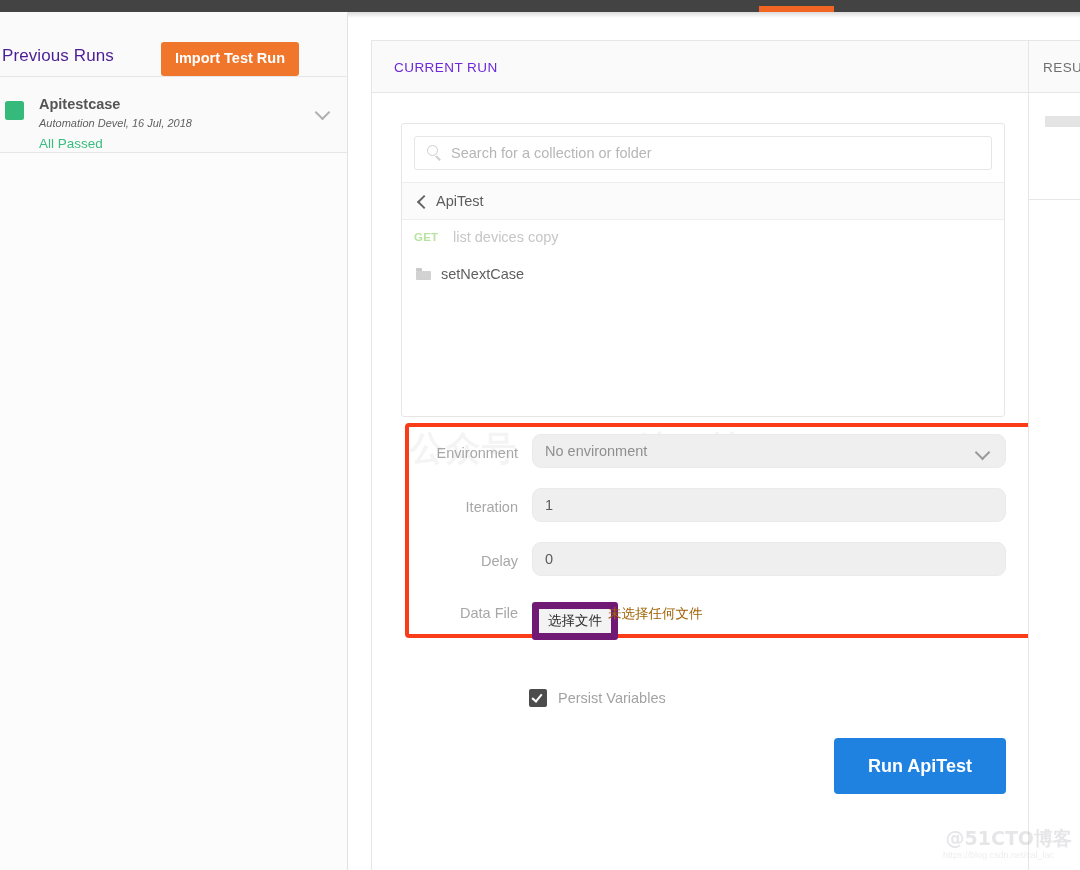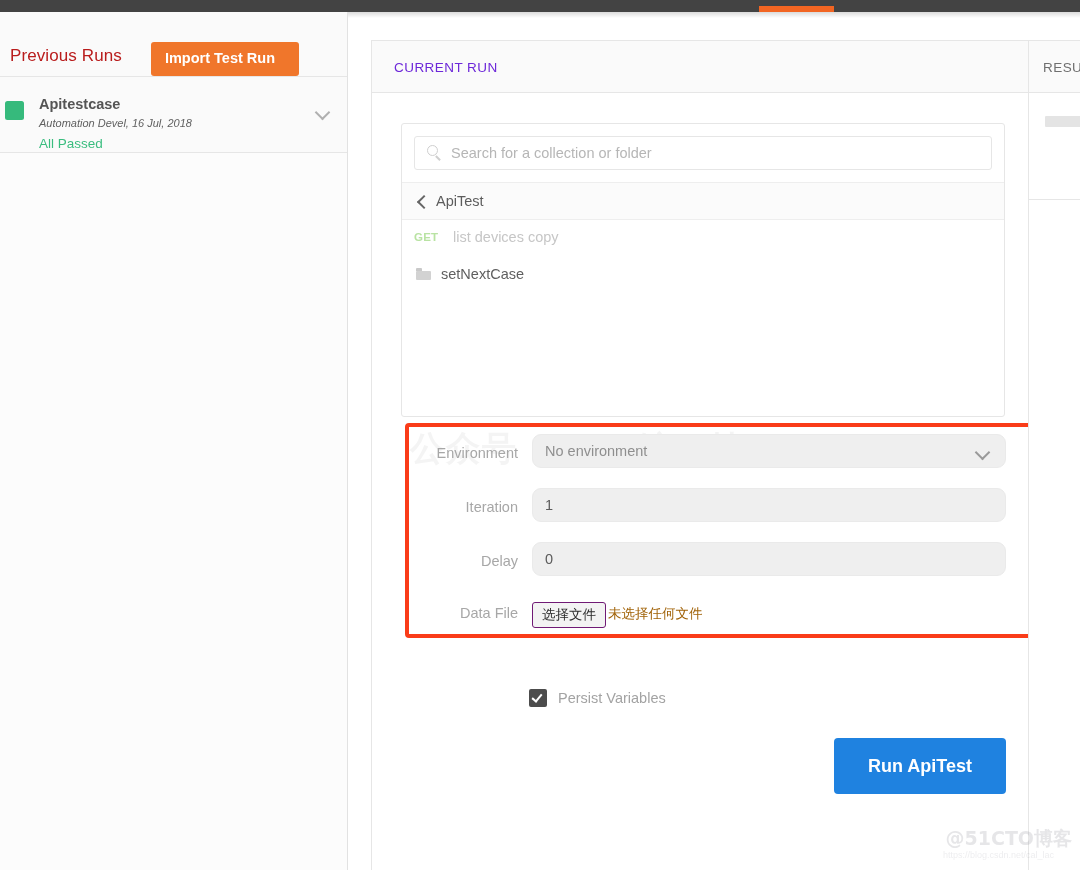--- a/index.html
+++ b/index.html
@@ -30,28 +30,28 @@
     position: absolute; left: 0; top: 12px; width: 348px; height: 858px;
     background: #fafafa;
     border-right: 1px solid #e2e2e2;
   }
   .sidebar-header {
     position: relative; height: 65px;
     border-bottom: 1px solid #e6e6e6;
     background: #fafafa;
   }
   .sidebar-title {
-    position: absolute; left: 10px; top: 34px;
-    font-size: 17px; color: #b91c1c; letter-spacing: .1px;
+    position: absolute; left: 2px; top: 34px;
+    font-size: 17px; color: #4c1d95; letter-spacing: .1px;
   }
   .import-btn {
     position: absolute; right: 48px; top: 30px;
     background: #f0762b; color: #ffffff;
     font-size: 14.5px; font-weight: 600;
-    padding: 9px 24px 10px 14px; border: none; border-radius: 3px;
+    padding: 9px 14px 10px 14px; border: none; border-radius: 3px;
     cursor: pointer; line-height: 1;
   }
   .run-entry {
     position: relative; height: 76px;
     background: #fafafa;
     border-bottom: 1px solid #e6e6e6;
   }
   .run-status-square {
     position: absolute; left: 5px; top: 24px;
     width: 19px; height: 19px; border-radius: 2.5px;
@@ -223,21 +223,21 @@
     width: 9px; height: 9px;
     border-right: 2px solid #9a9a9a; border-bottom: 2px solid #9a9a9a;
     transform: rotate(45deg);
   }
 
   .file-row { position: relative; height: 46px; }
   .file-btn {
     position: absolute; left: 160px; top: 11px;
     padding: 3px 9px 4px 9px;
     background: #f3f3f3;
-    border: 1px solid #701a75; border-radius: 3px;
+    border: 7px solid #701a75; border-radius: 3px;
     font-size: 13.5px; color: #2c2c2c;
     font-family: "DejaVu Sans", "Liberation Sans", sans-serif;
     cursor: pointer; line-height: 1.25;
   }
   .file-status {
     position: absolute; left: 236px; top: 14px;
     font-size: 13.5px; color: #a16207;
     font-family: "DejaVu Sans", "Liberation Sans", sans-serif;
   }
 

